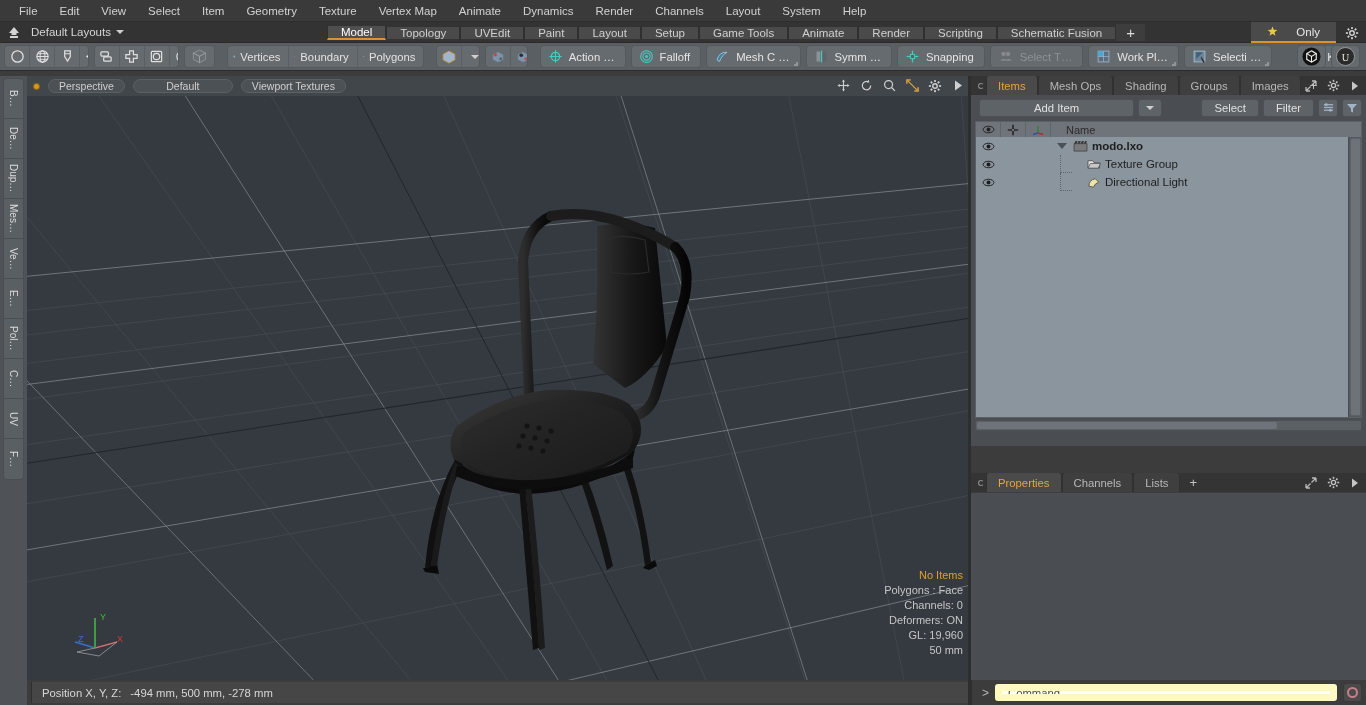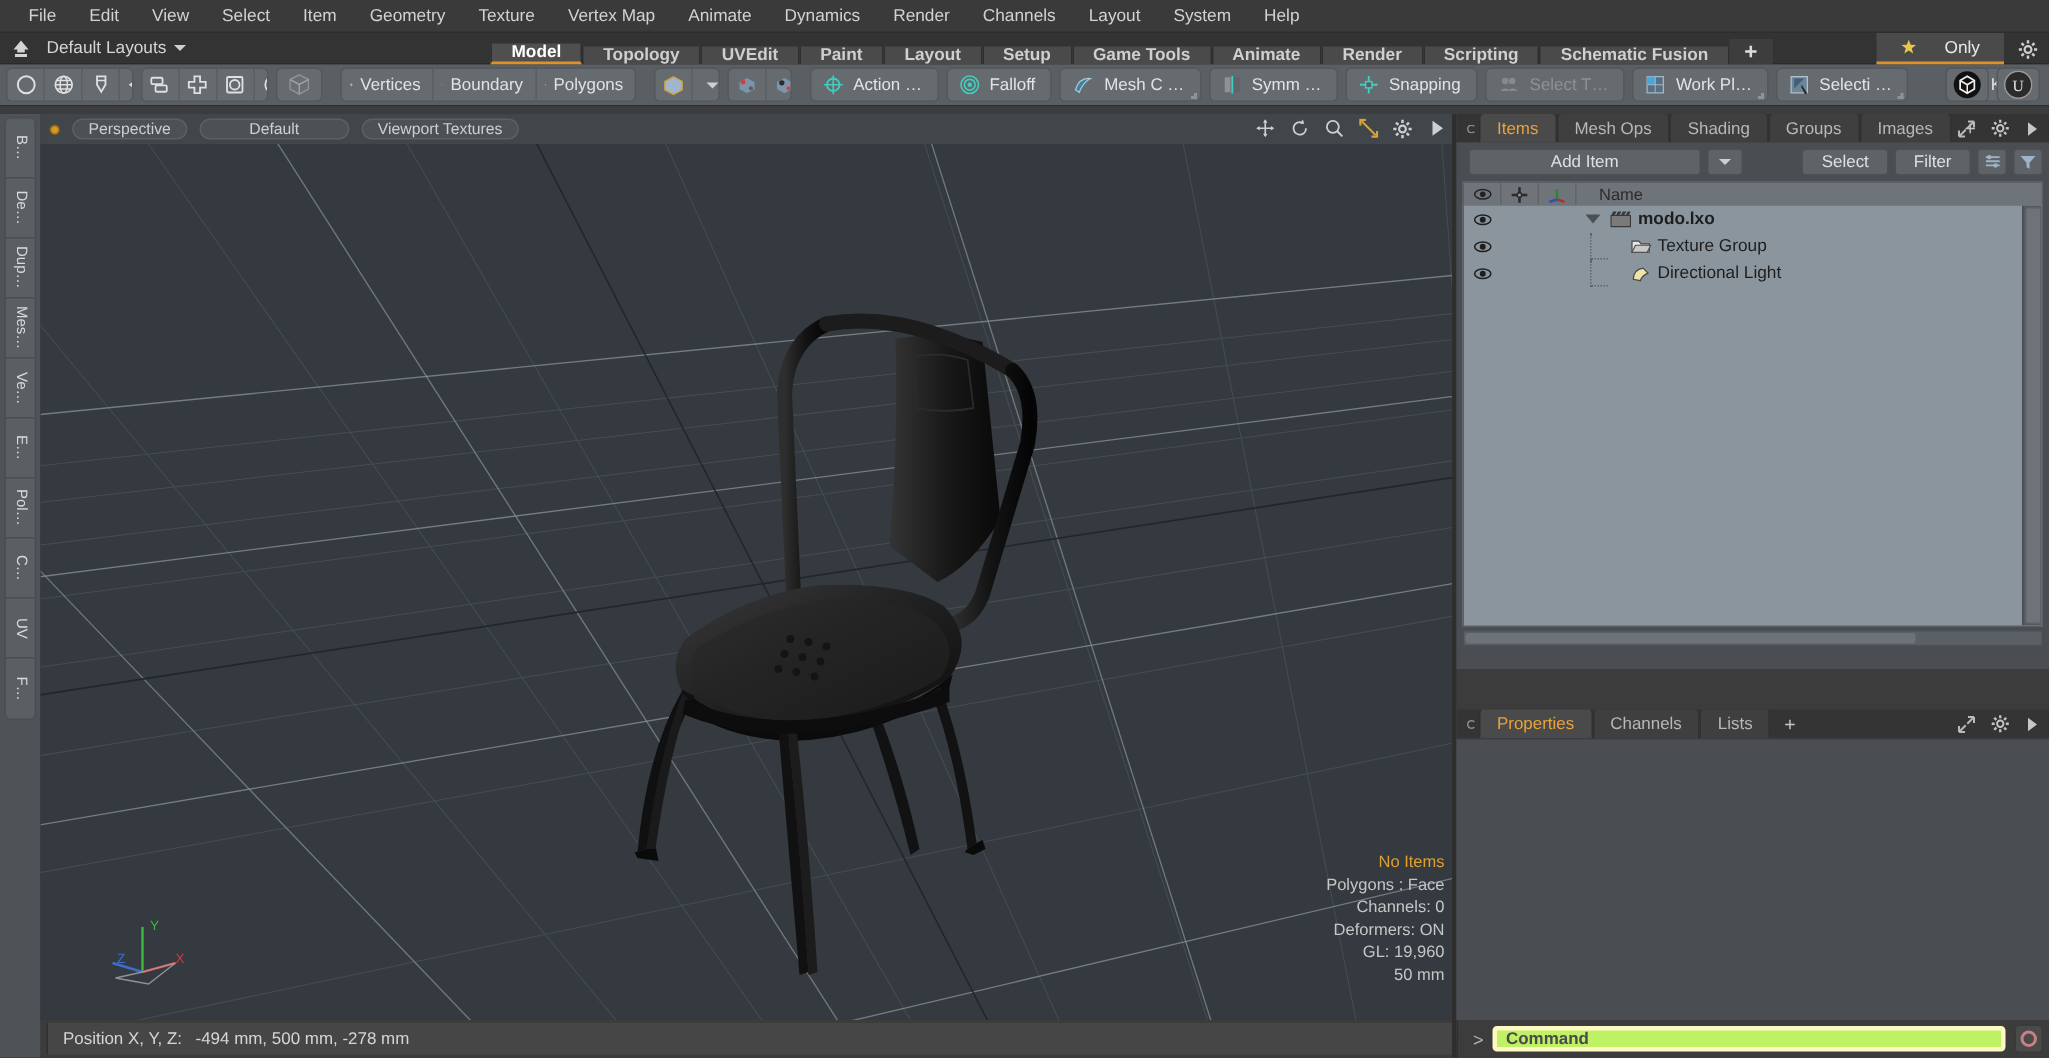--- a/index.html
+++ b/index.html
@@ -29,21 +29,21 @@
     border-bottom:1px solid #2a2a2a; position:relative;
   }
   .homebtn {
     width:22px; height:19px; margin-left:3px; display:flex; align-items:center;
     justify-content:center;
   }
   .homebtn svg { display:block; }
   .layoutlabel { margin-left:6px; font-size:11.5px; color:#d5d5d5; display:flex; align-items:center; gap:5px;}
   .caret-d { width:0;height:0;border-left:4px solid transparent;border-right:4px solid transparent;border-top:4px solid #cfcfcf; }
 
-  .tabstrip { position:absolute; left:327px; top:0; height:21px; display:flex; align-items:flex-end;font-weight:bold; }
+  .tabstrip { position:absolute; left:327px; top:0; height:21px; display:flex; align-items:center; }
   .ltab {
     padding:0 13px; display:flex; align-items:center; font-size:11.5px;
     color:#cfcfcf; background:#4a4a4a; border-left:1px solid #2f2f2f;
     border-right:1px solid #2f2f2f; white-space:nowrap;
   }
   .ltab.active { background:#4f4f4f; border-bottom:2px solid #e0922a; color:#fff; }
   .ltab.plus { background:#3d3d3d; font-size:15px; padding:0 10px; color:#dcdcdc; border:none;}
   .onlybtn {
     position:absolute; right:30px; top:0; height:21px; display:flex; align-items:center;
     gap:18px; padding:0 16px; background:#4a4a4a; border-bottom:2px solid #e0922a;
@@ -183,22 +183,22 @@
   .hscroll .thumb { position:absolute; left:1px; top:1px; height:7px; width:300px; background:#6d7378;
                     border-radius:2px; }
 
   .propspanel { position:absolute; left:0; top:370px; width:395px; height:239px; background:#3c3c3c;margin-top:27px; }
   .propsbody { position:absolute; left:0; top:19px; width:395px; height:200px; background:#4a4e52;
                border-top:1px solid #3a3e42;}
 
   .cmdbar { position:absolute; left:0; bottom:0; width:395px; height:25px; background:#3c3c3c;
             display:flex; align-items:center; gap:6px; padding:0 4px 0 6px; border-left:1px solid #2f2f2f;}
   .cmd-gt { font-size:12px; color:#b5b5b5; padding-left:4px;}
-  .cmdinput { flex:1; height:17px; background:#bef264; border:3px solid #fef9c3; border-radius:3px;
-              padding:0 6px; font-size:11.3px; color:#3a3a3a; display:flex; align-items:center;font-weight:bold; }
+  .cmdinput { flex:1; height:17px; background:#ffffff; border:7px solid #fef9c3; border-radius:3px;
+              padding:0 6px; font-size:11.3px; color:#3a3a3a; display:flex; align-items:center; }
   .cmdinput::placeholder { color:#4a4a4a; }
   .recbtn { width:19px;height:19px;border-radius:3px;background:#4a4a4a;border:1px solid #3a3a3a;
             display:flex;align-items:center;justify-content:center; }
   .recdot { width:11px;height:11px;border-radius:50%;border:2px solid #c97f87; }
 
   .vdivider { position:absolute; left:968px; top:76px; width:3px; height:629px; background:#2e2e2e; }
 </style>
 </head>
 <body>
 

